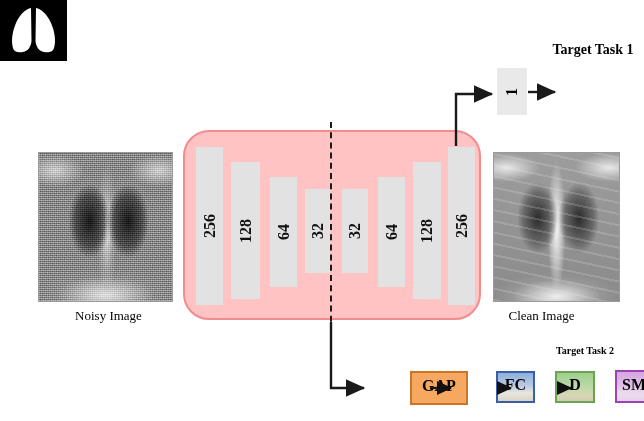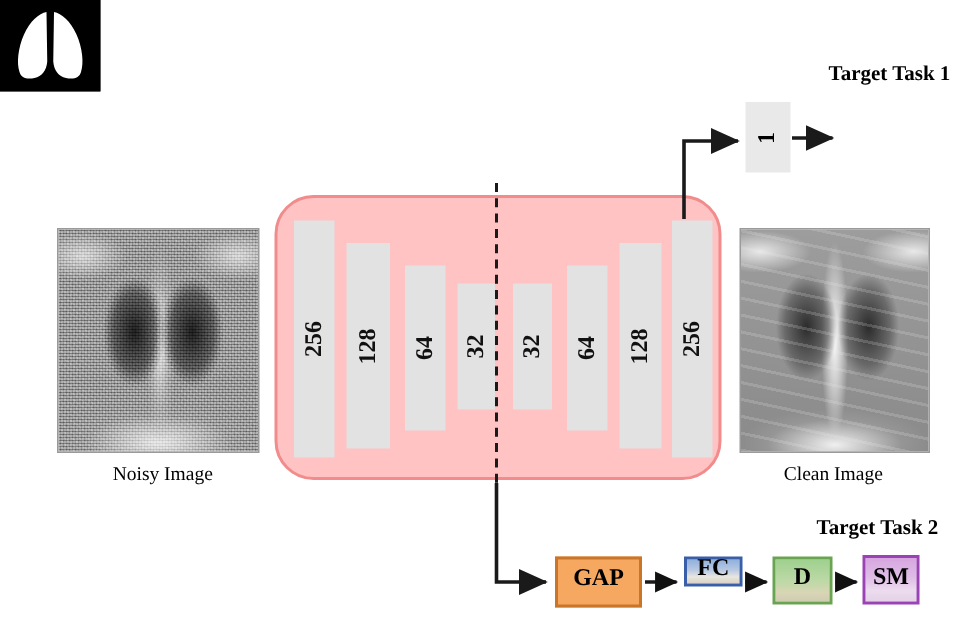--- a/index.html
+++ b/index.html
@@ -121,21 +121,21 @@
       radial-gradient(ellipse 64px 24px at 50% 97%, rgba(245,245,245,.95) 0%, rgba(180,180,180,.25) 70%, rgba(150,150,150,0) 100%),
       radial-gradient(ellipse 34px 14px at 10% 10%, rgba(240,240,240,.9) 0%, rgba(170,170,170,0) 100%),
       radial-gradient(ellipse 34px 14px at 92% 10%, rgba(240,240,240,.9) 0%, rgba(170,170,170,0) 100%),
       linear-gradient(#9d9d9d, #8a8a8a);
   }
   #clean-ribs {
     position: absolute; inset: 0;
     background-image: repeating-linear-gradient(12deg, rgba(235,235,235,.22) 0 2px, rgba(0,0,0,0) 2px 11px);
     opacity: .85;
   }
-  #clean-cap { left: 493px; top: 308px; width: 125px; }
+  #clean-cap { left: 479px; top: 308px; width: 125px; }
 
   
   #mask-img {
     left: 560px; top: 67px; width: 67px; height: 61px;
     background: #000;
   }
   #mask-img svg { display: block; }
 
   
   #one-box {
@@ -143,35 +143,36 @@
     left: 497px; top: 68px; width: 30px; height: 47px;
     background: #e9e9e9;
   }
   #one-box span {
     position: absolute; left: 50%; top: 50%;
     transform: translate(-50%,-50%) rotate(-90deg);
     font-family: "Liberation Serif", "DejaVu Serif", serif;
     font-weight: bold; font-size: 16px; color: #000;
   }
   #tt1-label { left: 538px; top: 42px; width: 110px; font-size: 14px; }
-  #tt2-label { left: 530px; top: 345px; width: 110px; font-size: 14px; }
+  #tt2-label { left: 530px; top: 345px; width: 110px; font-size: 10px; }
 
   .task2-box {
     position: absolute;
     box-sizing: border-box;
     font-family: "Liberation Serif", "DejaVu Serif", serif;
     font-weight: bold;
     font-size: 16px;
     color: #000;
     display: flex;
     align-items: center;
     justify-content: center;
+    margin-left: 40px;
   }
   #gap-box { left: 370px; top: 371px; width: 58px; height: 34px; background: #f6a860; border: 2px solid #c9762a; }
-  #fc-box  { left: 456px; top: 371px; width: 39px; height: 20px;
+  #fc-box  { left: 456px; top: 371px; width: 39px; height: 32px;
              background: linear-gradient(#8fb0dc 0%, #b9c9e2 45%, #e8e6df 72%, #d9d3c6 100%);
              border: 2px solid #3b5ea8; }
   #d-box   { left: 515px; top: 371px; width: 40px; height: 32px;
              background: linear-gradient(#9fd08f 0%, #bcd9a6 50%, #d8d6b4 78%, #cfccb2 100%);
              border: 2px solid #6aa352; }
   #sm-box  { left: 575px; top: 370px; width: 38px; height: 33px;
              background: linear-gradient(#d7a6e0 0%, #dfbde6 45%, #ecdcee 75%, #e4d2e8 100%);
              border: 2px solid #9b42b5; }
   .task2-box span { position: relative; top: -2px; }
 

